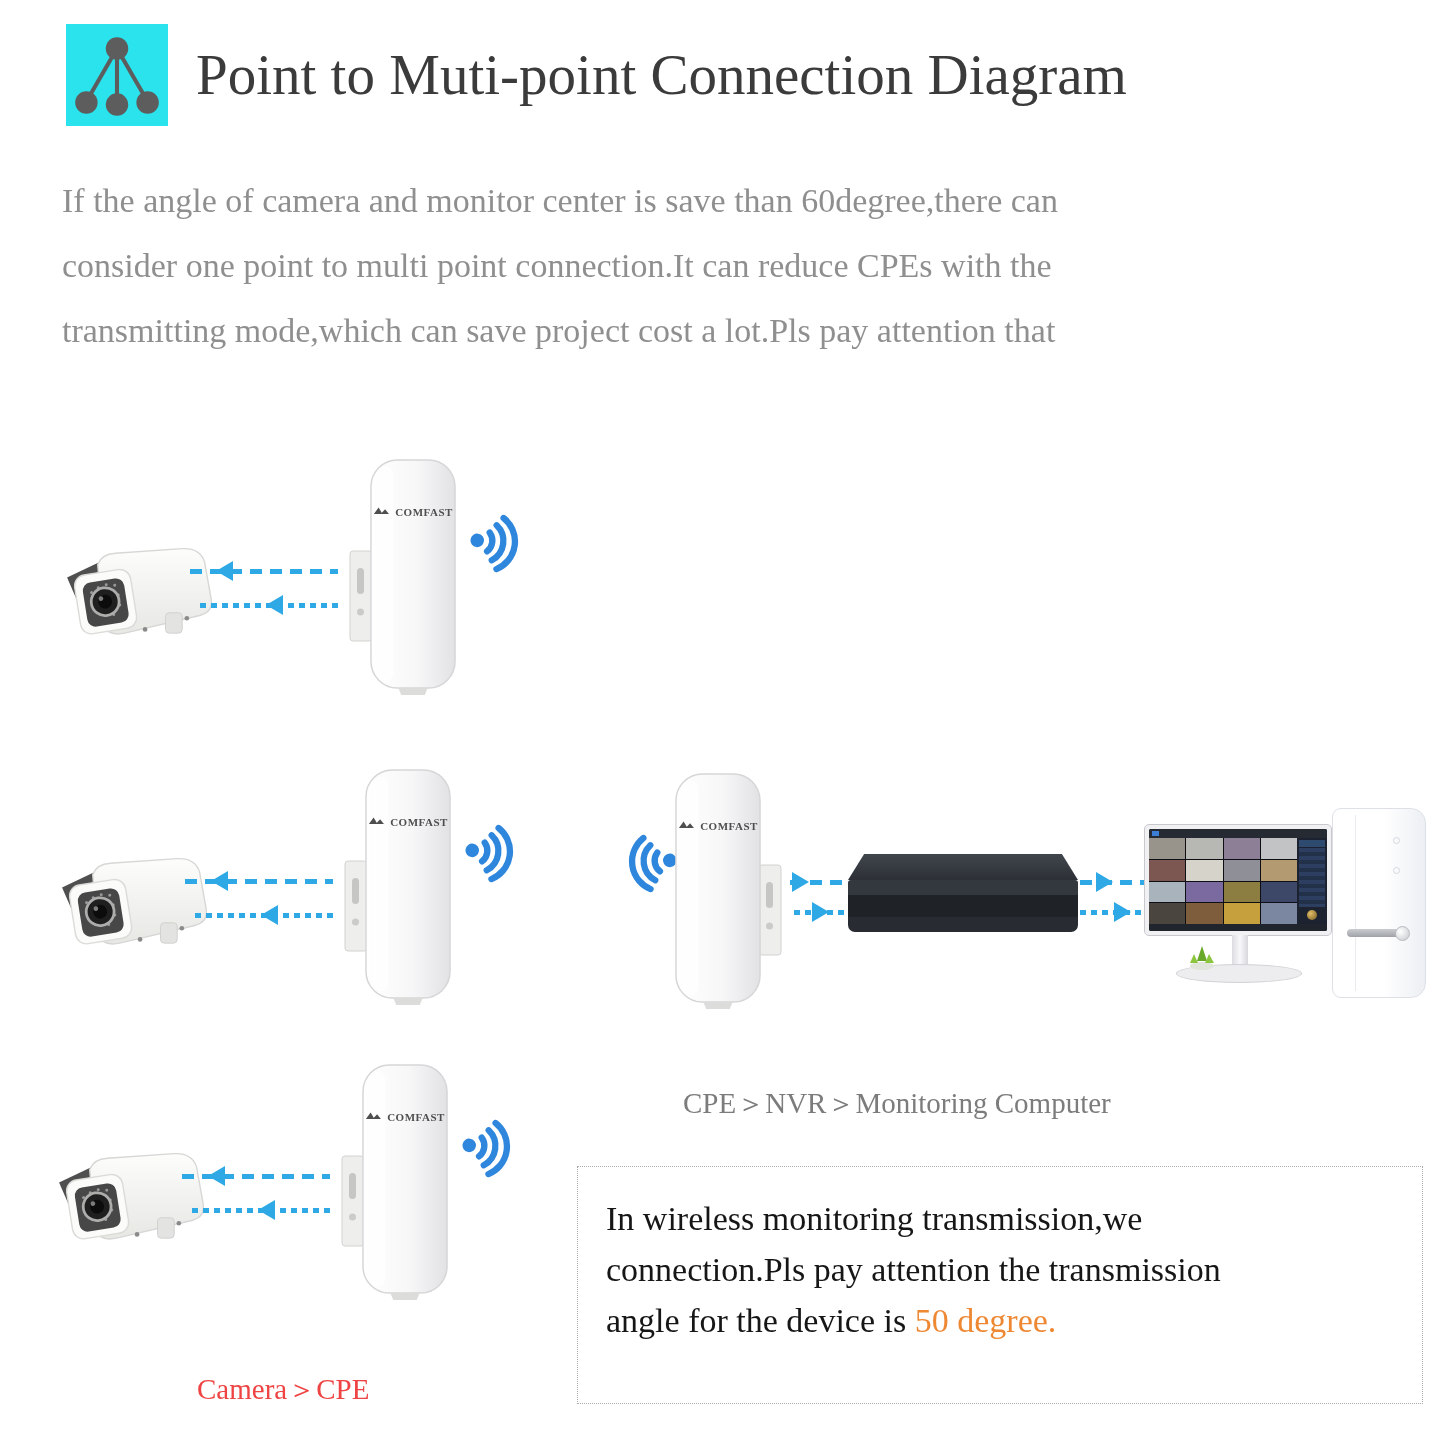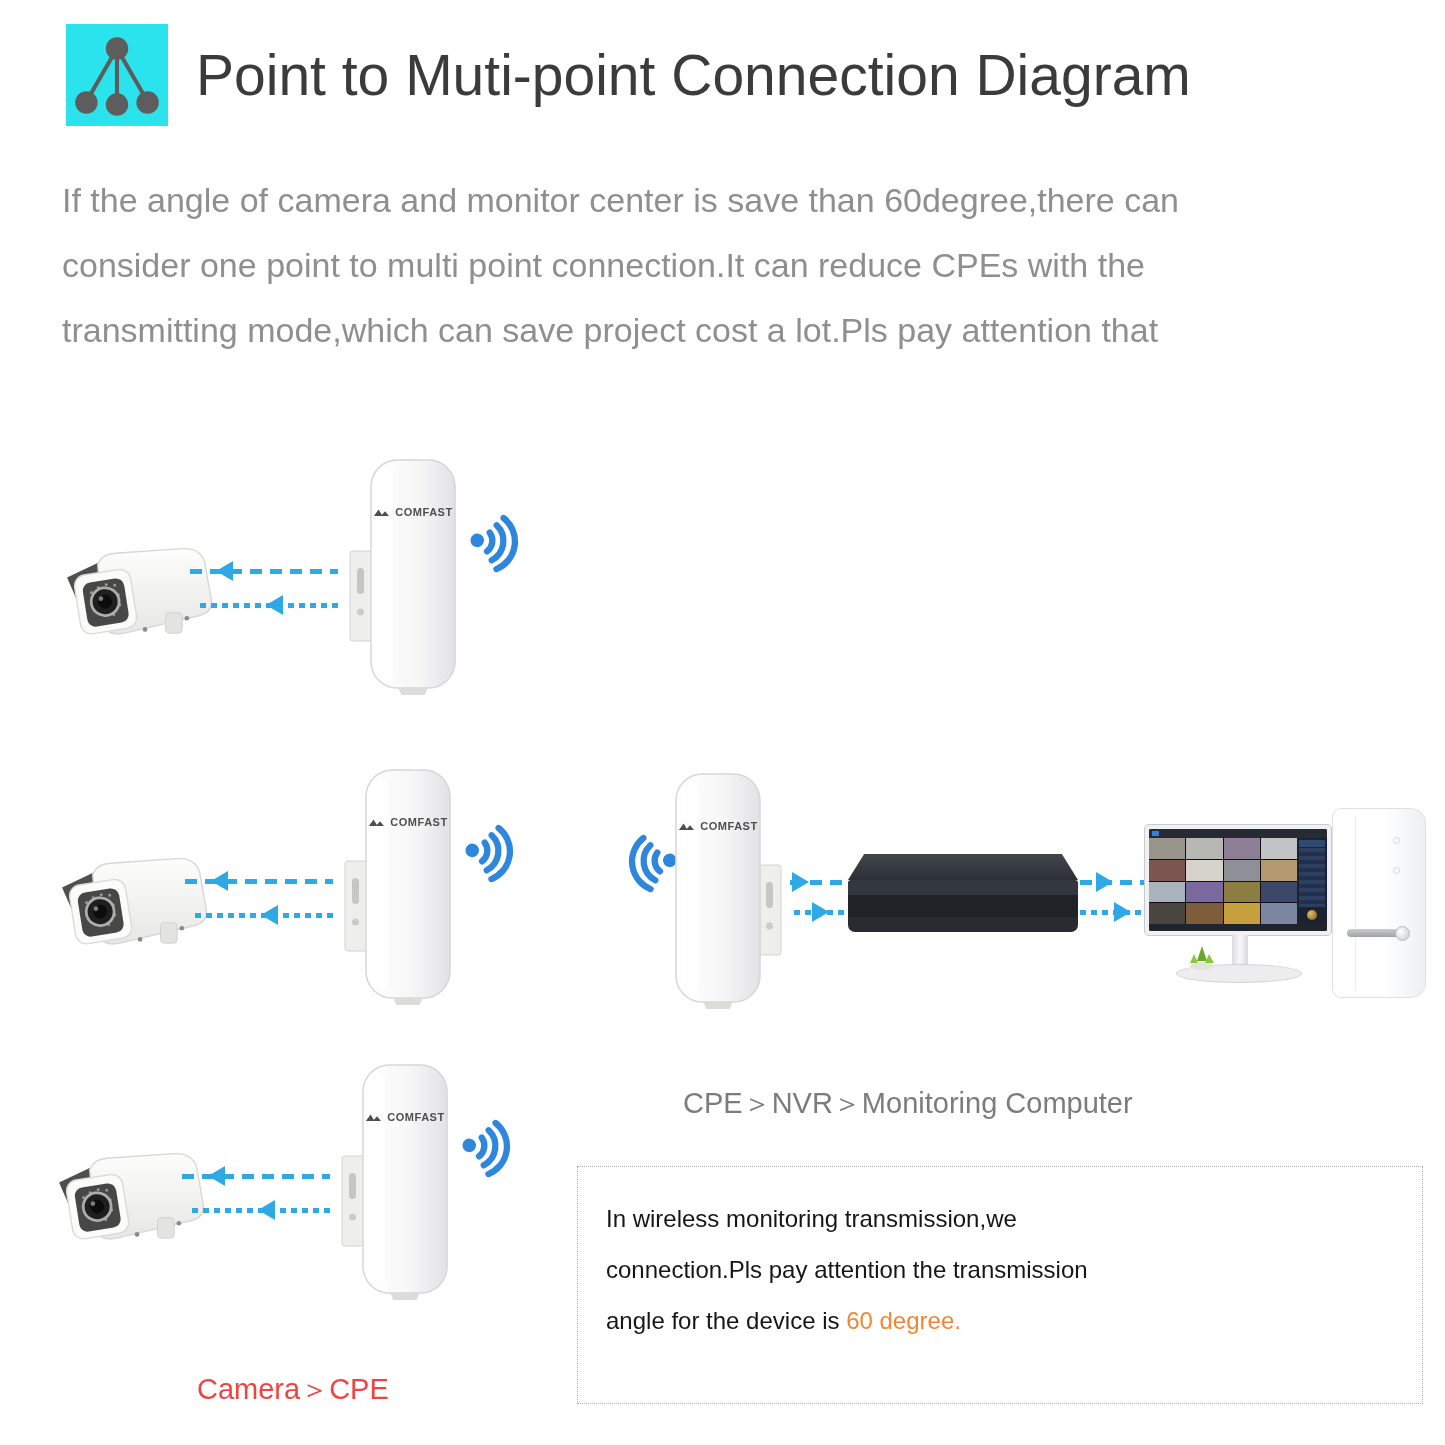--- a/index.html
+++ b/index.html
@@ -1,17 +1,17 @@
 <!DOCTYPE html>
 <html><head>
 <meta charset="utf-8">
 <style>
   html,body{margin:0;padding:0;background:#ffffff;}
   .page{position:relative;width:1445px;height:1445px;background:#ffffff;overflow:hidden;
-        font-family:Liberation Sans, sans-serif;}
+        font-family:Liberation Serif, serif;}
 
   
   .hdr-icon{position:absolute;left:66px;top:24px;width:102px;height:102px;background:#2be3ec;}
   .hdr-icon svg{width:100%;height:100%;display:block;}
   .page-title{position:absolute;left:196px;top:0;height:150px;line-height:150px;margin:0;
               font-size:57px;font-weight:400;color:#3b3b3b;letter-spacing:0px;white-space:nowrap;}
 
   
   .intro{position:absolute;left:62px;top:168px;width:1320px;font-size:34px;line-height:65px;
          color:#8f8f8f;font-weight:400;}
@@ -32,21 +32,21 @@
   .pair3{left:32px;top:1055px;}
   .camera-svg{position:absolute;left:14px;top:94px;width:158px;height:104px;}
   .cpe-wrap{position:absolute;width:112px;height:238px;}
   .pair .cpe-wrap{left:305px;top:8px;}
   .cpe-body-svg{position:absolute;width:88px;height:238px;}
   .cpe-wrap.side-left  .cpe-body-svg{left:24px;top:0;}
   .cpe-wrap.side-right .cpe-body-svg{left:0;top:0;}
   .bracket-svg{position:absolute;width:24px;height:92px;top:92px;}
   .cpe-wrap.side-left  .bracket-svg{left:4px;}
   .cpe-wrap.side-right .bracket-svg{left:84px;}
-  .cpe-logo{position:absolute;top:48px;display:flex;align-items:center;justify-content:center;gap:3px;
+  .cpe-logo{position:absolute;top:48px;display:flex;justify-content:center;gap:3px;
             font-size:11px;font-weight:bold;color:#4e4e4e;letter-spacing:0.5px;}
   .cpe-wrap.side-left  .cpe-logo{left:24px;width:88px;}
   .cpe-wrap.side-right .cpe-logo{left:0;width:88px;}
   .cpe-logo svg{width:19px;height:9px;fill:#4e4e4e;}
   .wifi-svg{position:absolute;width:56px;height:74px;color:#2e86dd;}
   .pair .wifi-svg{left:428px;top:56px;transform:rotate(8deg);}
   .pair .arrow.a1{left:150px;top:119px;width:148px;}
   .pair .arrow.a1 .head{left:26px;}
   .pair .arrow.a2{left:160px;top:153px;width:138px;}
   .pair .arrow.a2 .head{left:66px;}
@@ -110,21 +110,21 @@
                background:linear-gradient(#caccd0,#9fa2a8);}
   .tower .slot-btn{position:absolute;left:62px;top:117px;width:13px;height:13px;border-radius:50%;
                    border:1px solid #b8bbc0;background:radial-gradient(circle at 35% 35%,#ffffff,#c4c7cc);}
 
   
   .caption{position:absolute;font-size:29px;color:#7c7c7c;white-space:nowrap;}
   .cap-right{left:683px;top:1084px;text-align:center;}
   .cap-left{left:197px;top:1370px;color:#ef4444;}
   .note-box{position:absolute;left:577px;top:1166px;width:846px;height:238px;box-sizing:border-box;
             border:1px dotted #ababab;padding:26px 10px 0 28px;
-            font-size:24px;line-height:51px;color:#161616;}
+            font-size:34px;line-height:51px;color:#161616;}
   .note-box div{white-space:nowrap;}
   .note-hl{color:#ee8833;}
 </style>
 </head>
 <body>
 
 <svg width="0" height="0" style="position:absolute" aria-hidden="true">
   <defs>
     <linearGradient id="camgrad" x1="0" y1="0" x2="0" y2="1">
       <stop offset="0" stop-color="#fdfdfc"></stop>
@@ -397,16 +397,16 @@
       <span class="slot-btn"></span>
     </div>
   </div>
 
   <div class="caption cap-right">CPE＞NVR＞Monitoring Computer</div>
   <div class="caption cap-left">Camera＞CPE</div>
 
   <div class="note-box">
     <div>In wireless monitoring transmission,we</div>
     <div>connection.Pls pay attention the transmission</div>
-    <div><span>angle for the device is </span><span class="note-hl">60 degree.</span></div>
+    <div><span>angle for the device is </span><span class="note-hl">50 degree.</span></div>
   </div>
 
 </div>
 
 </body></html>

